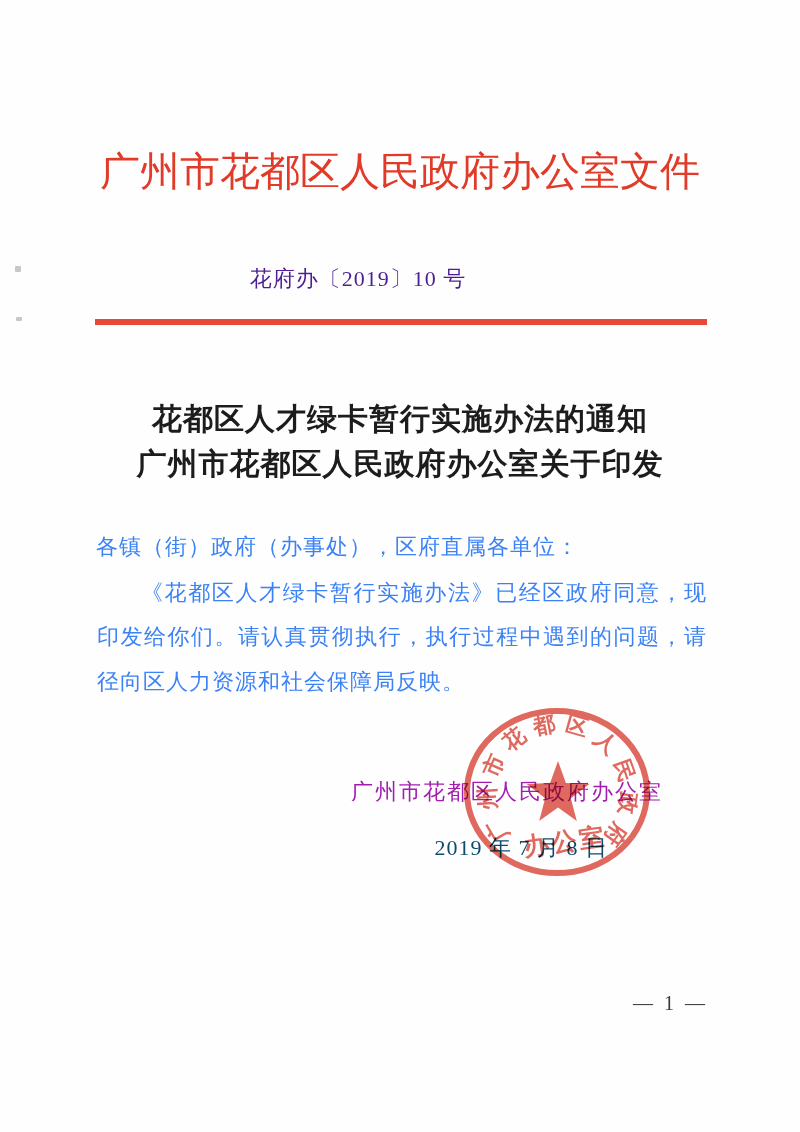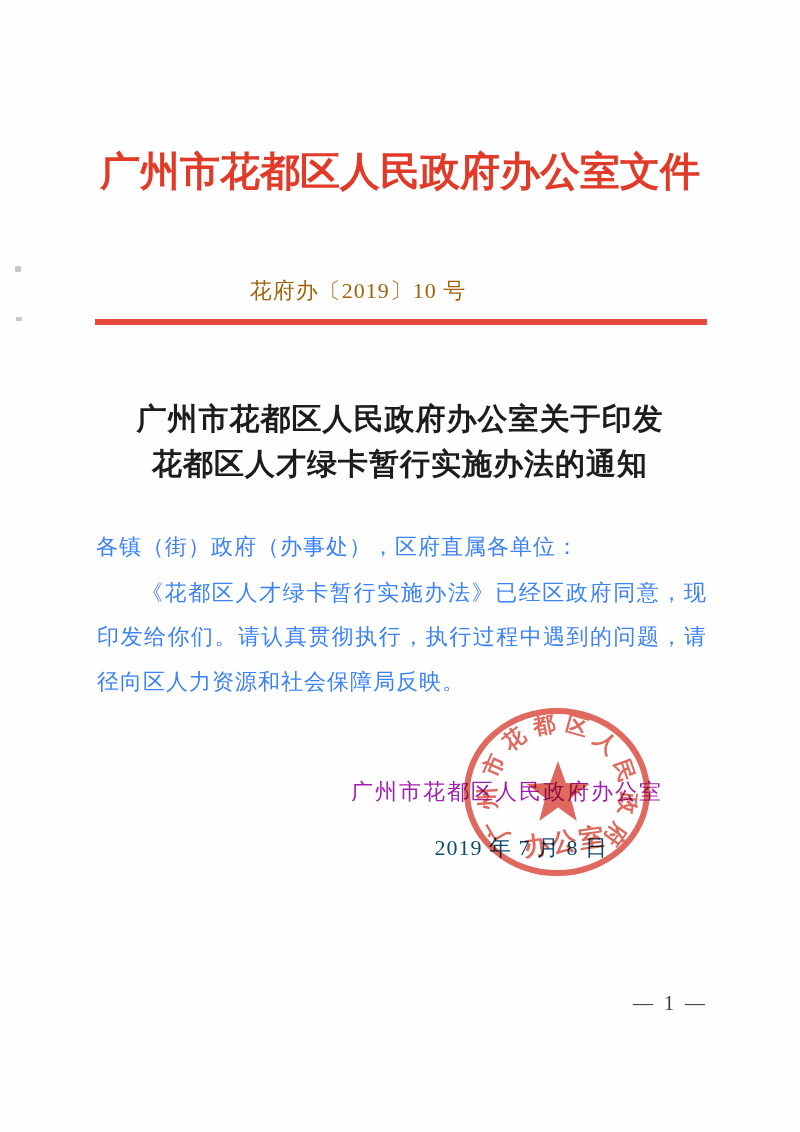--- a/index.html
+++ b/index.html
@@ -15,32 +15,32 @@
     overflow: hidden;
     font-family: "Liberation Serif", "DejaVu Serif", serif;
   }
   .header-title {
     position: absolute;
     top: 144px;
     left: 0;
     width: 800px;
     text-align: center;
     font-size: 40px;
-    font-weight: bold;
+    font-weight: normal;
     letter-spacing: 0px;
     color: #e23a28;
   }
   .doc-number {
     position: absolute;
-    top: 276px;
+    top: 264px;
     left: 0;
     width: 716px;
     text-align: center;
     font-size: 22px;
-    color: #a16207;
+    color: #4c1d95;
     letter-spacing: 1px;
   }
   .red-rule {
     position: absolute;
     top: 319px;
     left: 95px;
     width: 612px;
     height: 6px;
     background: #e6493a;
   }
@@ -122,22 +122,22 @@
 
 <div class="page">
 
   <div class="header-title">广州市花都区人民政府办公室文件</div>
 
   <div class="doc-number">花府办〔2019〕10 号</div>
 
   <div class="red-rule"></div>
 
   <div class="doc-title">
+    <div>花都区人才绿卡暂行实施办法的通知</div>
     <div>广州市花都区人民政府办公室关于印发</div>
-    <div>花都区人才绿卡暂行实施办法的通知</div>
   </div>
 
   <div class="body-text">
     <div class="salutation">各镇（街）政府（办事处），区府直属各单位：</div>
     <p class="paragraph">《花都区人才绿卡暂行实施办法》已经区政府同意，现印发给你们。请认真贯彻执行，执行过程中遇到的问题，请径向区人力资源和社会保障局反映。</p>
   </div>
 
   <div class="signer">广州市花都区人民政府办公室</div>
 
   <div class="sign-date">2019 年 7 月 8 日</div>

